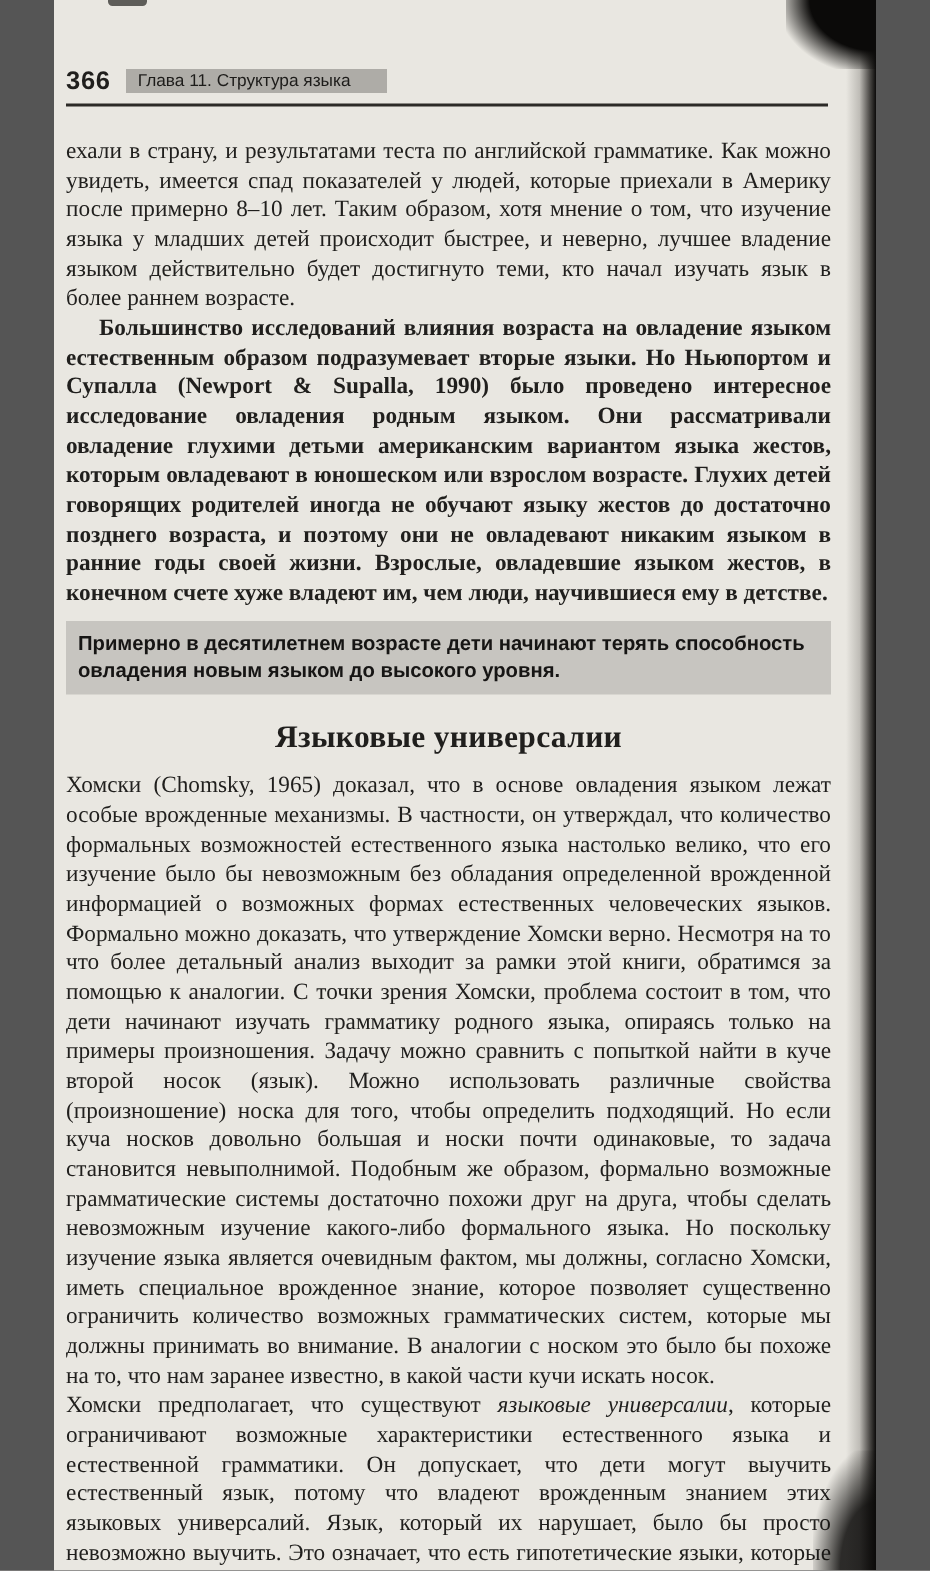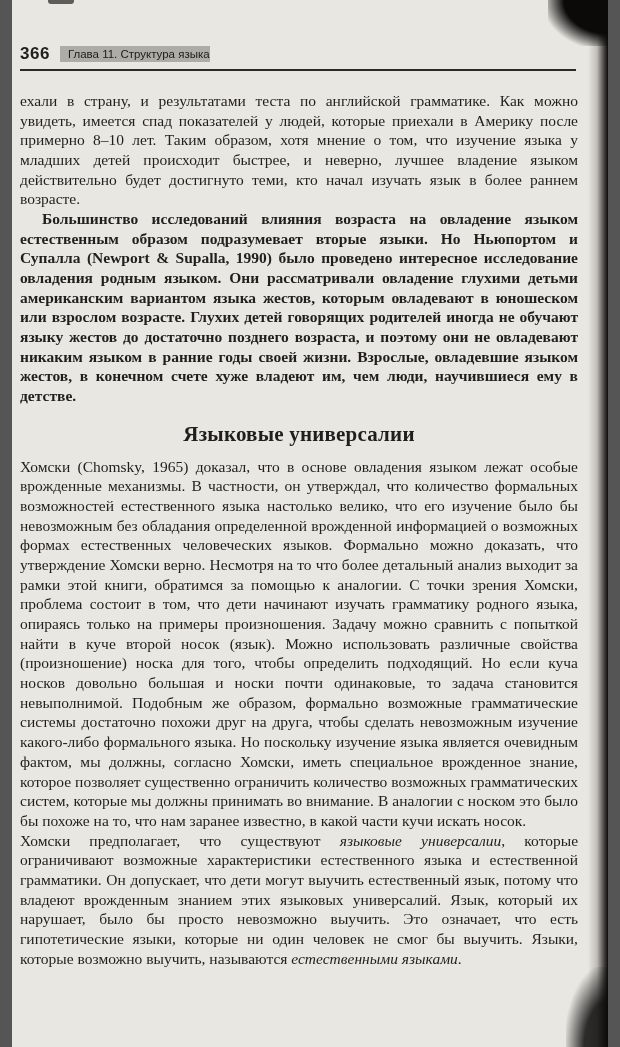--- a/index.html
+++ b/index.html
@@ -1,18 +1,18 @@
 <!DOCTYPE html>
 <html><head>
 <meta charset="utf-8">
 <style>
   html,body { margin:0; padding:0; background:#555; }
   .page {
     position:relative;
-    width:596px; height:1047px;
+    width:548px; height:1047px;
     margin:0 auto;
     background:#e9e7e1;
     overflow:hidden;
     font-family:"Liberation Serif", serif;
     color:#201f1d;
   }
   
   .edge-right {
     position:absolute; top:0; right:0; width:20px; height:100%;
     background:linear-gradient(to right, rgba(40,36,32,0) 0%, rgba(40,36,32,0.22) 45%, rgba(18,16,14,0.75) 80%, #0c0b0a 100%);
@@ -39,21 +39,21 @@
     margin:44px 32px 0 8px;
     padding-bottom:5px;
     border-bottom:2px solid #2c2a27;
   }
   .page-number {
     font-family:"Liberation Sans", sans-serif;
     font-weight:bold; font-size:17px; letter-spacing:0.5px;
   }
   .chapter-bar {
     background:#aeaca7;
-    padding:2px 0 2px 8px;
+    padding:2px 24px 2px 8px;
     font-family:"Liberation Sans", sans-serif;
     font-size:11.5px; color:#1d1c1a;
     white-space:nowrap;
   }
   
   .content {
     margin:20px 30px 0 8px;
   }
   .para {
     margin:0;
@@ -92,20 +92,21 @@
     <span class="chapter-bar">Глава 11. Структура языка</span>
   </div>
 
   <div class="content">
 
     <div id="paras-top">
         <p class="para"><span>ехали в страну, и результатами теста по английской грамматике. Как можно увидеть, имеется спад показателей у людей, которые приехали в Америку после примерно 8–10 лет. Таким образом, хотя мнение о том, что изучение языка у младших детей происходит быстрее, и неверно, лучшее владение языком действительно будет достигнуто теми, кто начал изучать язык в более раннем возрасте.</span></p>
         <p class="para indent"><span>Большинство исследований влияния возраста на овладение языком естественным образом подразумевает вторые языки. Но Ньюпортом и Супалла (Newport &amp; Supalla, 1990) было проведено интересное исследование овладения родным языком. Они рассматривали овладение глухими детьми американским вариантом языка жестов, которым овладевают в юношеском или взрослом возрасте. Глухих детей говорящих родителей иногда не обучают языку жестов до достаточно позднего возраста, и поэтому они не овладевают никаким языком в ранние годы своей жизни. Взрослые, овладевшие языком жестов, в конечном счете хуже владеют им, чем люди, научившиеся ему в детстве.</span></p>
       </div>
 
+    <div class="note-box">Примерно в десятилетнем возрасте дети начинают терять способность овладения новым языком до высокого уровня.</div>
 
     <h2 class="section-heading">Языковые универсалии</h2>
 
     <div id="paras-bottom">
         <p class="para"><span>Хомски (Chomsky, 1965) доказал, что в основе овладения языком лежат особые врожденные механизмы. В частности, он утверждал, что количество формальных возможностей естественного языка настолько велико, что его изучение было бы невозможным без обладания определенной врожденной информацией о возможных формах естественных человеческих языков. Формально можно доказать, что утверждение Хомски верно. Несмотря на то что более детальный анализ выходит за рамки этой книги, обратимся за помощью к аналогии. С точки зрения Хомски, проблема состоит в том, что дети начинают изучать грамматику родного языка, опираясь только на примеры произношения. Задачу можно сравнить с попыткой найти в куче второй носок (язык). Можно использовать различные свойства (произношение) носка для того, чтобы определить подходящий. Но если куча носков довольно большая и носки почти одинаковые, то задача становится невыполнимой. Подобным же образом, формально возможные грамматические системы достаточно похожи друг на друга, чтобы сделать невозможным изучение какого-либо формального языка. Но поскольку изучение языка является очевидным фактом, мы должны, согласно Хомски, иметь специальное врожденное знание, которое позволяет существенно ограничить количество возможных грамматических систем, которые мы должны принимать во внимание. В аналогии с носком это было бы похоже на то, что нам заранее известно, в какой части кучи искать носок.</span></p>
         <p class="para"><span>Хомски предполагает, что существуют </span><span class="it">языковые универсалии</span><span>, которые ограничивают возможные характеристики естественного языка и естественной грамматики. Он допускает, что дети могут выучить естественный язык, потому что владеют врожденным знанием этих языковых универсалий. Язык, который их нарушает, было бы просто невозможно выучить. Это означает, что есть гипотетические языки, которые ни один человек не смог бы выучить. Языки, которые возможно выучить, называются </span><span class="it">естественными языками</span><span>.</span></p>
       </div>
 
   </div>
 

